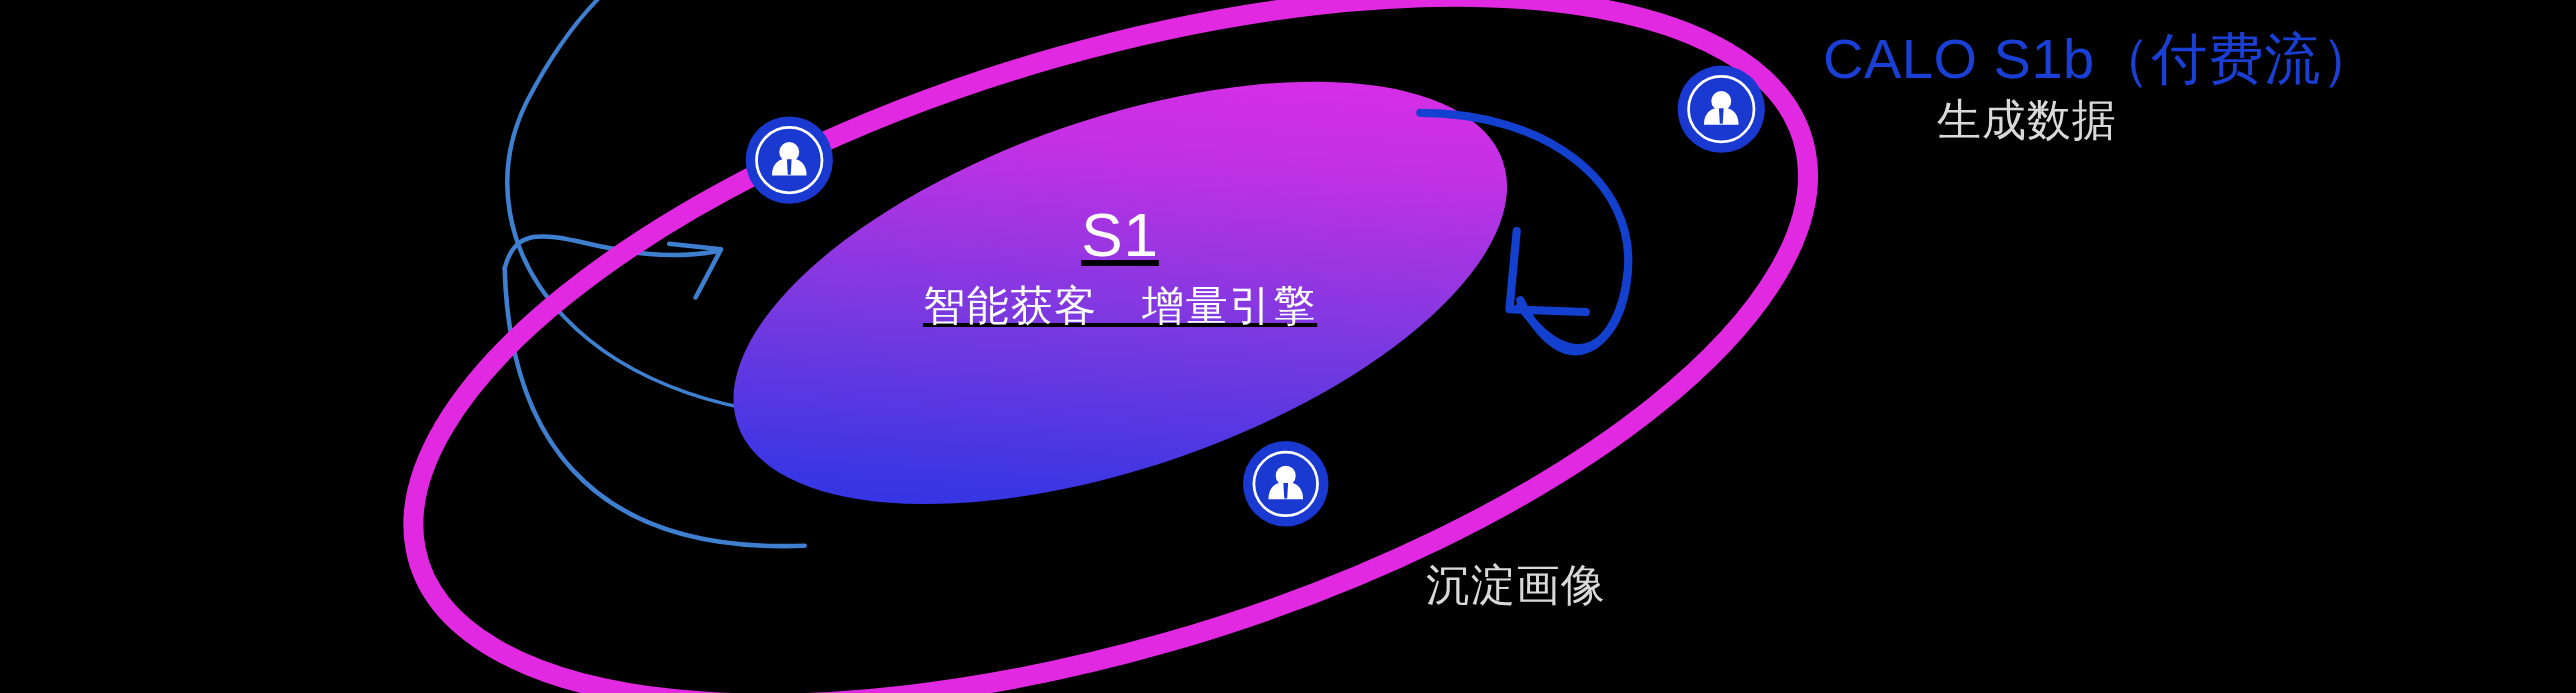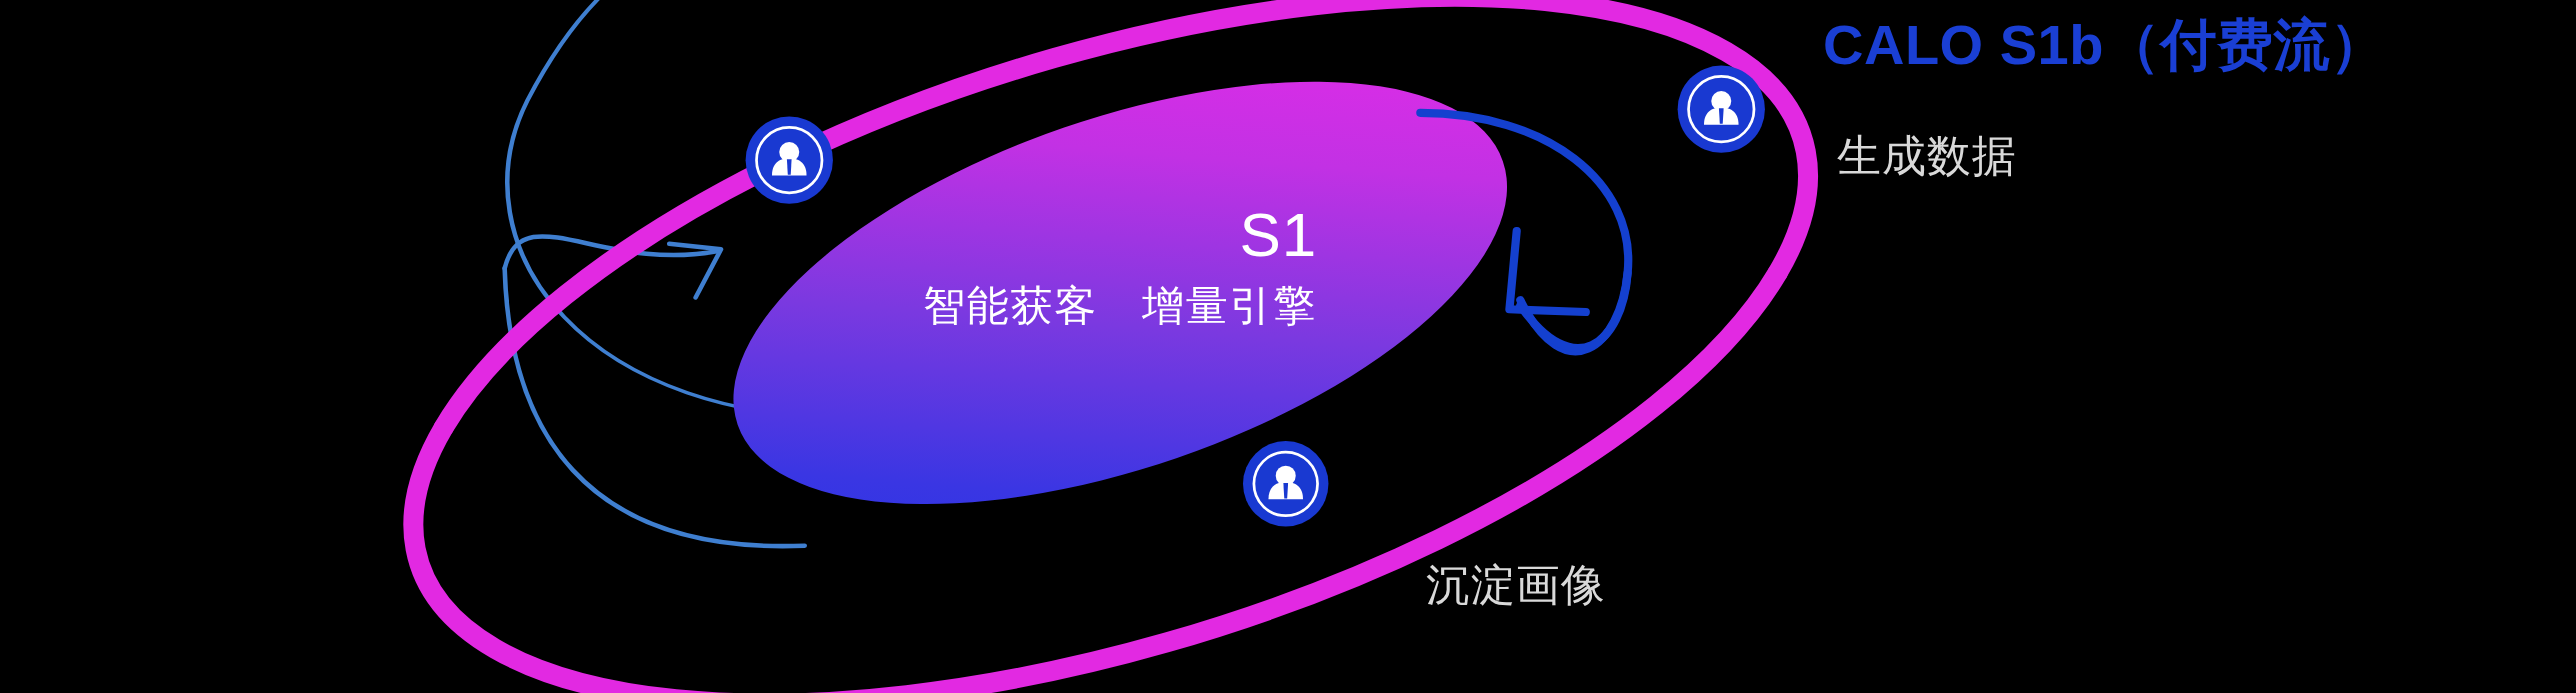--- a/index.html
+++ b/index.html
@@ -42,34 +42,35 @@
   .label-sub {
     color: #d9d9d9;
     font-size: 44px;
     font-weight: 400;
     letter-spacing: 0.9px;
   }
 
   #label-s1a-title { left: 25.5px;   top: 12.7px;  }
   #label-s1a-sub   { left: 238px;  top: 80px;  }
 
-  #label-s1b-title { left: 1823px; top: 13px; font-weight: bold;  }
-  #label-s1b-sub   { left: 1837px; top: 95px; margin-top: 36px; }
+  #label-s1b-title { left: 1823px; top: 27px;  }
+  #label-s1b-sub   { left: 1937px; top: 95px; }
 
   #label-s1c-title { left: 1357px; top: 493px; }
   #label-s1c-sub   { left: 1426px; top: 560px; text-align: right; }
 
   
   #core-text {
     position: absolute;
     left: 1120px;
     top: 202px;
     transform: translateX(-50%);
-    text-align: right;
+    text-align: center;
     pointer-events: none;
+    text-decoration: underline;
   }
   #core-title {
     color: #ffffff;
     font-size: 62px;
     font-weight: 400;
     letter-spacing: 0.9px;
     line-height: 1.05;
   }
   #core-subtitle {
     color: #ffffff;

